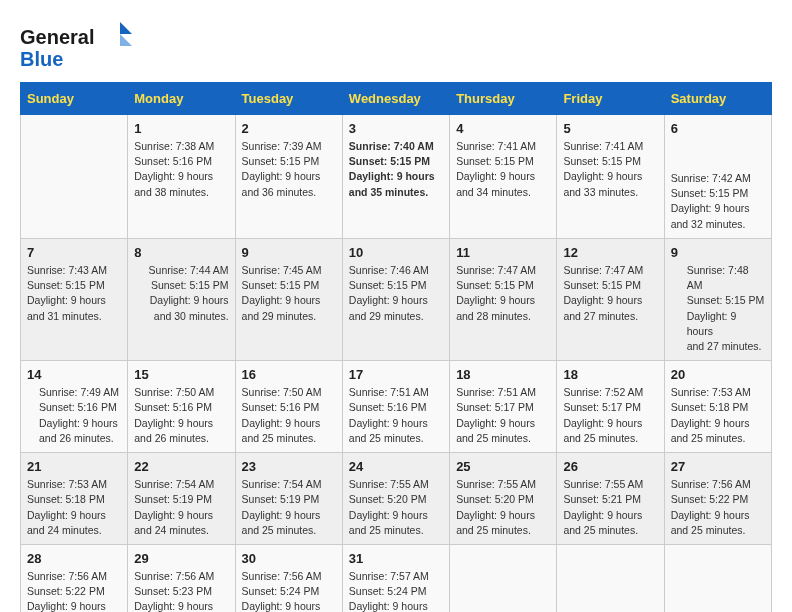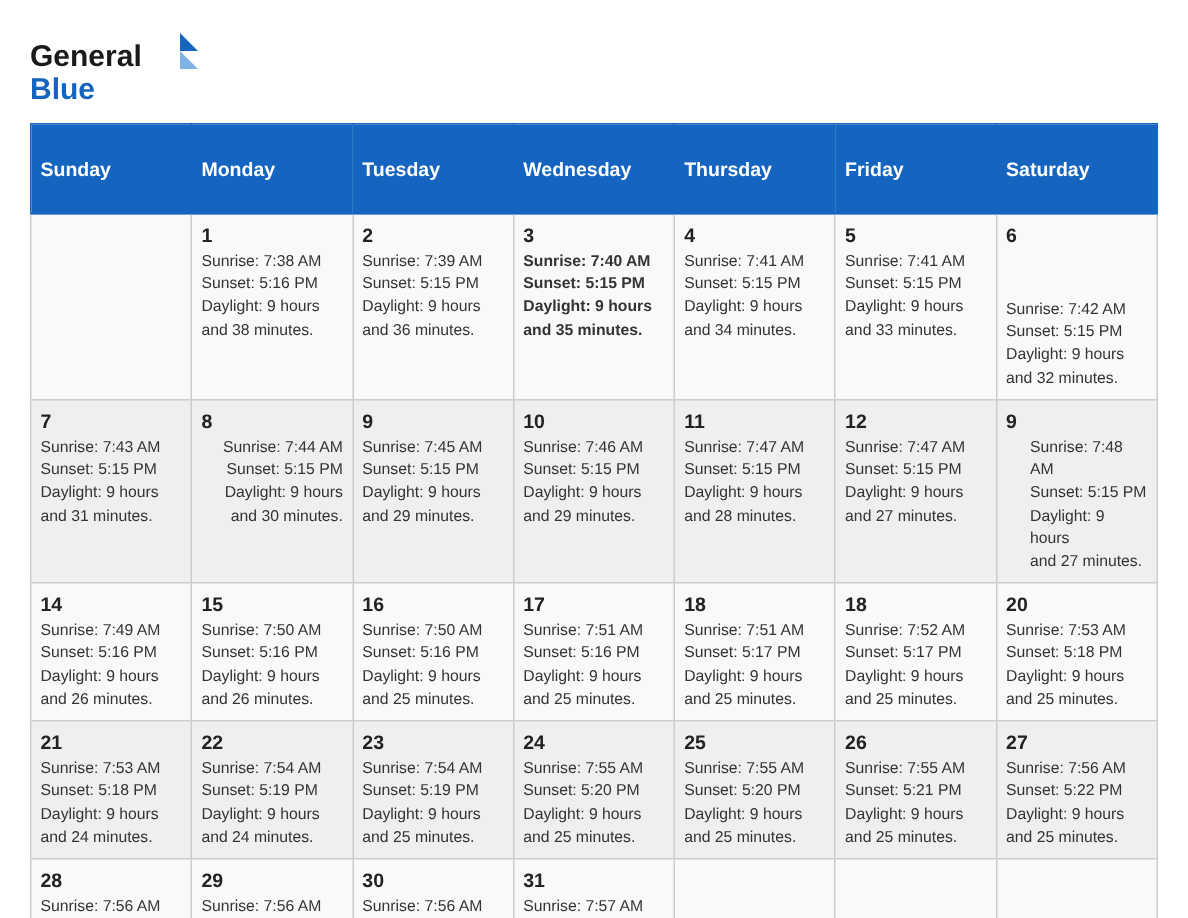--- a/index.html
+++ b/index.html
@@ -33,24 +33,24 @@
       font-size: 16px;
       color: #444;
     }
     table {
       width: 100%;
       border-collapse: collapse;
       table-layout: fixed;
     }
     thead tr th {
       background: #1565c0;
-      color: #ffffff;
+      color: #fde047;
       font-size: 13px;
       font-weight: bold;
-      padding: 22px 6px;
+      padding: 8px 6px;
       text-align: left;
       border: 1px solid #1565c0;
     }
     tbody tr td {
       border: 1px solid #ccc;
       vertical-align: top;
       padding: 6px 6px 6px 6px;
       font-size: 11px;
       color: #222;
       min-height: 80px;
@@ -202,21 +202,21 @@
           <span class="day-num">9</span>
           <div class="day-info" style="white-space: pre-line; margin-left: 16px;">Sunrise: 7:48 AM
 Sunset: 5:15 PM
 Daylight: 9 hours
 and 27 minutes.</div>
         </td>
       </tr>
       <tr>
         <td>
           <span class="day-num">14</span>
-          <div class="day-info" style="white-space: pre-line;">Sunrise: 7:49 AM
+          <div class="day-info" style="white-space: pre-line; margin-left: 12px;">Sunrise: 7:49 AM
 Sunset: 5:16 PM
 Daylight: 9 hours
 and 26 minutes.</div>
         </td>
         <td>
           <span class="day-num">15</span>
           <div class="day-info" style="white-space: pre-line;">Sunrise: 7:50 AM
 Sunset: 5:16 PM
 Daylight: 9 hours
 and 26 minutes.</div>

